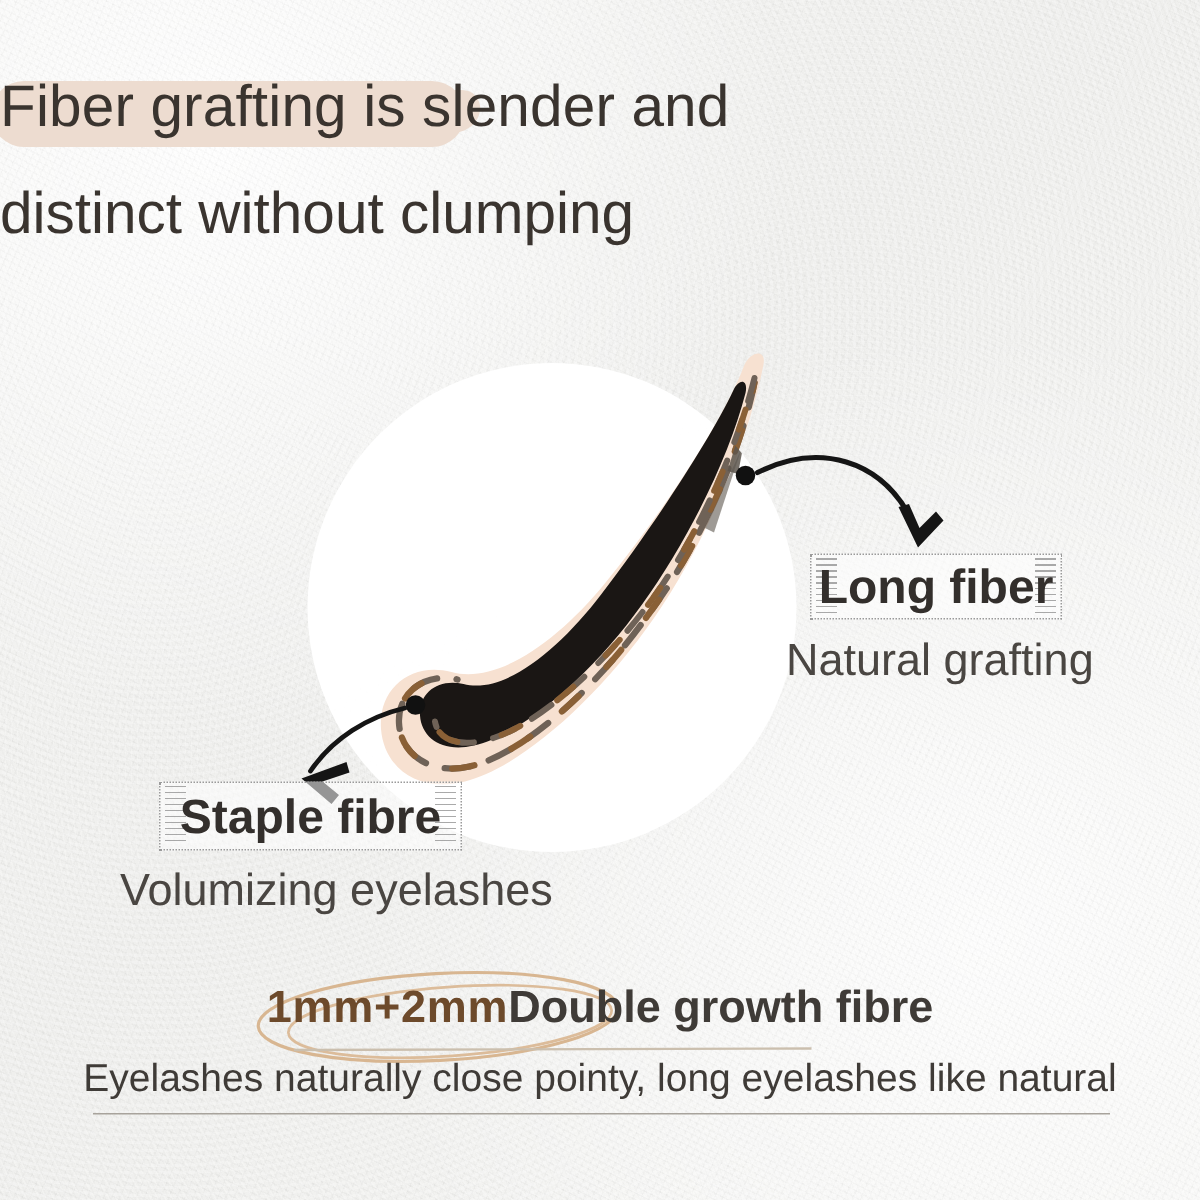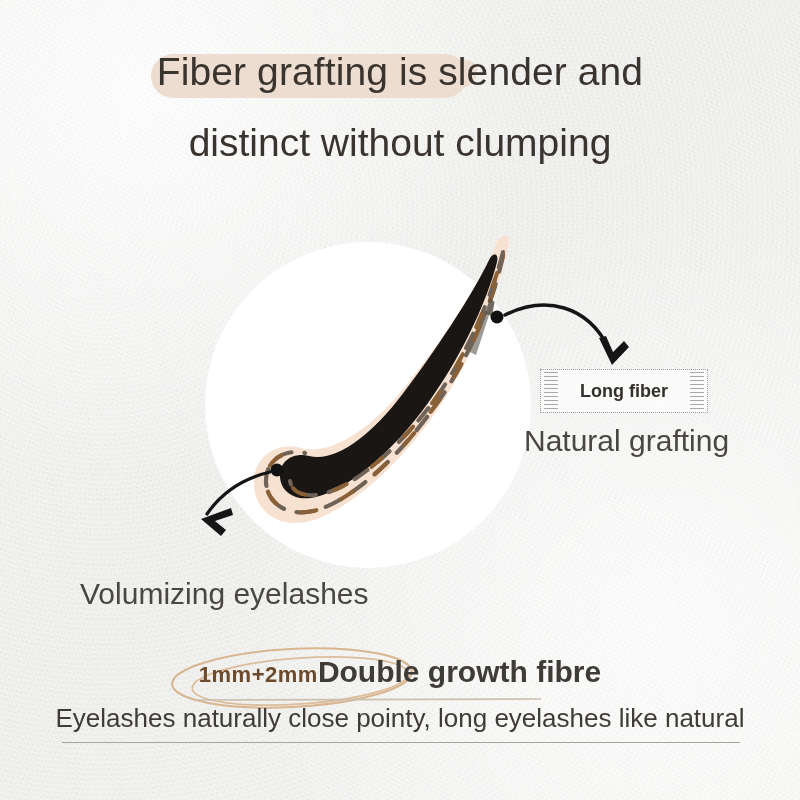--- a/index.html
+++ b/index.html
@@ -28,21 +28,21 @@
   }
   #grain2{
     position:absolute;inset:0;pointer-events:none;opacity:.45;
     background-image:
       repeating-radial-gradient(circle at 13% 27%, rgba(255,255,255,.5) 0 2px, rgba(0,0,0,0) 2px 5px),
       repeating-radial-gradient(circle at 71% 63%, rgba(255,255,255,.45) 0 1px, rgba(0,0,0,0) 1px 4px);
   }
 
   
   .heading{
-    position:absolute;left:0;top:46px;width:800px;text-align:center;
+    position:absolute;left:0;top:46px;width:800px;
     z-index:6;
   }
   .hl-wrap{position:relative;display:inline-block;}
   .hl-band{
     position:absolute;left:-6px;top:8px;width:316px;height:44px;
     background:#eddcd0;border-radius:22px;z-index:0;
   }
   .hl-band:after{
     content:"";position:absolute;right:-10px;top:6px;width:34px;height:28px;
     background:#eddcd0;border-radius:4px 14px 14px 4px;transform:skewX(-8deg);
@@ -69,35 +69,35 @@
     display:flex;align-items:center;justify-content:center;
   }
   .tagbox .hatch{
     position:absolute;top:2px;bottom:2px;width:14px;
     background-image:repeating-linear-gradient(to bottom,#9a9a9a 0 1px, rgba(0,0,0,0) 1px 4px);
     opacity:.85;
   }
   .tagbox .hatch.l{left:3px;}
   .tagbox .hatch.r{right:3px;}
   .tagtext{
-    position:relative;z-index:3;font-size:18px;font-weight:700;color:#332f2c;
+    position:relative;z-index:3;font-size:32px;font-weight:700;color:#332f2c;
     letter-spacing:0px;white-space:nowrap;text-align:right;
   }
   .sublabel{
     position:absolute;z-index:7;font-size:30px;color:#4a4642;white-space:nowrap;
     font-weight:400;
   }
 
   
   .bottom-line1{
     position:absolute;left:0;top:655px;width:800px;text-align:center;z-index:7;
     white-space:nowrap;
   }
   .mm{
-    font-size:22px;font-weight:700;color:#6d4a2b;letter-spacing:.5px;
+    font-size:30px;font-weight:700;color:#6d4a2b;letter-spacing:.5px;
   }
   .dbl{
     font-size:30px;font-weight:700;color:#3f3b37;
   }
   .bottom-line2{
     position:absolute;left:0;top:703px;width:800px;text-align:center;z-index:7;
     font-size:26px;color:#3f3b37;white-space:nowrap;font-weight:400;
   }
   #scribble{position:absolute;left:0;top:0;width:800px;height:800px;z-index:5;pointer-events:none;}
   .rule{
@@ -189,20 +189,25 @@
     <path fill="none" stroke="#cbbfae" stroke-width="1.6" d="M196,700 L 541,699"></path>
   </svg>
 
   <div class="tagbox" style="left:540px;top:369px;width:168px;height:44px;">
     <span class="hatch l"></span>
     <span class="hatch r"></span>
     <span class="tagtext">Long fiber</span>
   </div>
   <div class="sublabel" style="left:524px;top:424px;">Natural grafting</div>
 
+  <div class="tagbox" style="left:106px;top:521px;width:202px;height:46px;">
+    <span class="hatch l"></span>
+    <span class="hatch r"></span>
+    <span class="tagtext">Staple fibre</span>
+  </div>
   <div class="sublabel" style="left:80px;top:577px;">Volumizing eyelashes</div>
 
   <div class="bottom-line1">
     <span class="mm">1mm+2mm</span><span class="dbl">Double growth fibre</span>
   </div>
   <div class="bottom-line2">Eyelashes naturally close pointy, long eyelashes like natural</div>
   <div class="rule"></div>
 </div>
 
 </body></html>

